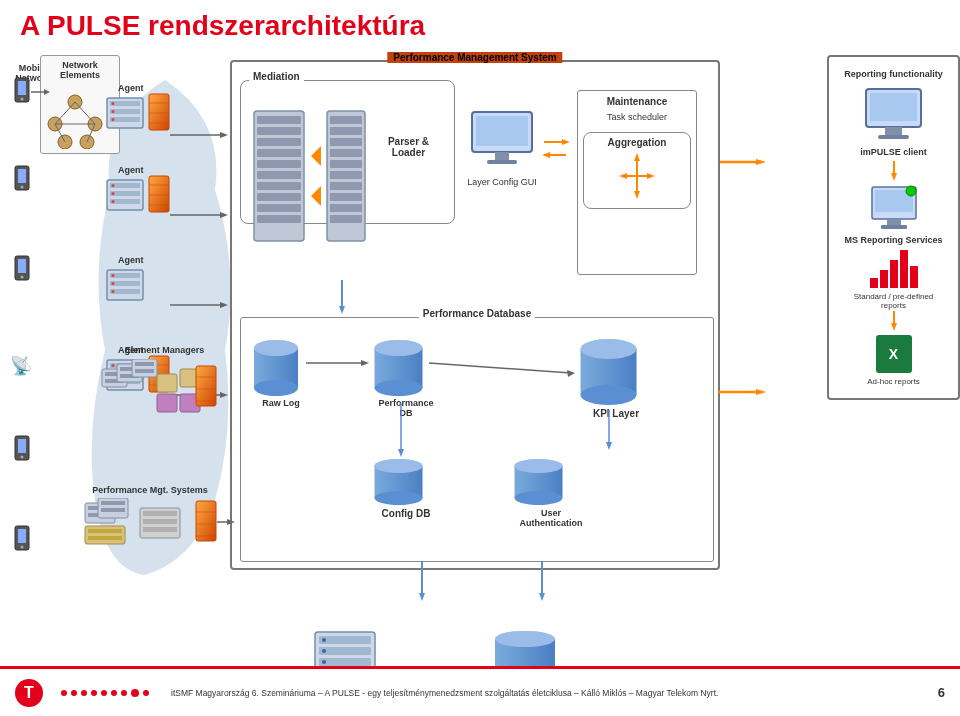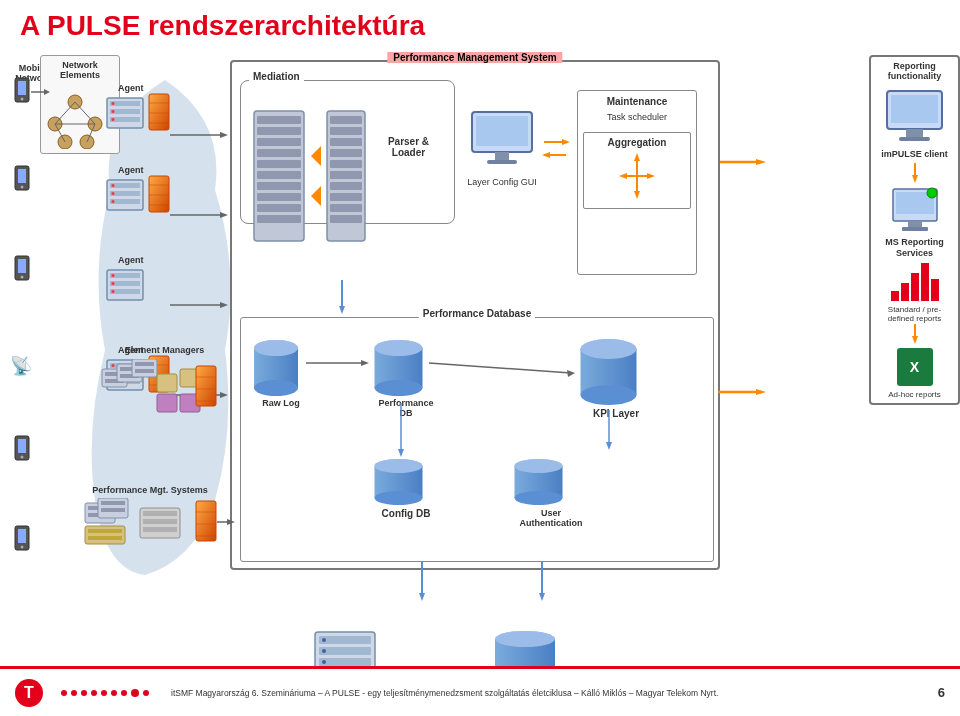--- a/index.html
+++ b/index.html
@@ -224,21 +224,21 @@
     <polygon points="50,127 58,130 50,133" fill="#666"></polygon>
 
     <line x1="0" y1="220" x2="55" y2="220" stroke="#666" stroke-width="1.5"></line>
     <polygon points="50,217 58,220 50,223" fill="#666"></polygon>
 
     <line x1="0" y1="310" x2="55" y2="310" stroke="#666" stroke-width="1.5"></line>
     <polygon points="50,307 58,310 50,313" fill="#666"></polygon>
   </svg>
 
   <div style="position:absolute;left:230px;top:5px;width:490px;height:510px;border:2px solid #777;border-radius:4px;">
-    <div style="position:absolute;top:-10px;left:50%;transform:translateX(-50%);background:#fca5a5;padding:0 6px;font-size:10px;font-weight:bold;white-space:nowrap;">Performance Management System</div>
+    <div style="position:absolute;top:-10px;left:50%;transform:translateX(-50%);background:#c2410c;padding:0 6px;font-size:10px;font-weight:bold;white-space:nowrap;">Performance Management System</div>
 
     <div style="position:absolute;left:8px;top:18px;width:215px;height:144px;border:1px solid #888;border-radius:8px;">
       <div style="position:absolute;top:-10px;left:8px;background:#fff;padding:0 4px;font-size:10px;font-weight:bold;color:#333;">Mediation</div>
 
       <div style="position:absolute;left:8px;top:20px;">
         <svg width="120" height="150" viewBox="0 0 120 150">
 
           <rect x="5" y="10" width="50" height="130" rx="3" fill="#c0c8d8" stroke="#8090a8" stroke-width="1.5"></rect>
           <rect x="8" y="15" width="44" height="8" rx="1" fill="#9098b0"></rect>
           <rect x="8" y="26" width="44" height="8" rx="1" fill="#9098b0"></rect>
@@ -291,21 +291,21 @@
         <polygon points="20,9 28,12 20,15" fill="#ff8800"></polygon>
 
         <line x1="2" y1="25" x2="24" y2="25" stroke="#ff8800" stroke-width="2"></line>
         <polygon points="8,22 0,25 8,28" fill="#ff8800"></polygon>
       </svg>
 
       <div style="position:absolute;left:110px;top:10px;width:120px;height:185px;border:1px solid #888;border-radius:3px;padding:5px;">
         <div style="font-size:10px;font-weight:bold;text-align:center;color:#333;margin-bottom:5px;">Maintenance</div>
         <div style="font-size:9px;text-align:center;color:#333;margin-bottom:10px;">Task scheduler</div>
 
-        <div style="border:1px solid #888;border-radius:2px;padding:4px;text-align:center;">
+        <div style="border:1px solid #888;border-radius:8px;padding:4px;text-align:center;">
           <div style="font-size:10px;font-weight:bold;color:#333;">Aggregation</div>
 
           <svg width="40" height="50" viewBox="0 0 40 50" style="margin:3px auto;display:block;">
 
             <line x1="20" y1="5" x2="20" y2="45" stroke="#ff8800" stroke-width="2"></line>
             <polygon points="17,10 20,2 23,10" fill="#ff8800"></polygon>
             <polygon points="17,40 20,48 23,40" fill="#ff8800"></polygon>
 
             <line x1="5" y1="25" x2="35" y2="25" stroke="#ff8800" stroke-width="2"></line>
             <polygon points="10,22 2,25 10,28" fill="#ff8800"></polygon>
@@ -531,21 +531,21 @@
       <defs>
           <linearGradient id="cyl-grad6" x1="0" y1="0" x2="1" y2="0">
             <stop offset="0%" stop-color="#7aabdc"></stop>
             <stop offset="100%" stop-color="#4a7fc4"></stop>
           </linearGradient>
         </defs>
     </svg>
     <div style="font-size:9px;font-weight:bold;color:#333;line-height:1.2;">GSA (Forecasting, profiling, statistical alarms)</div>
   </div>
 
-  <div style="position:absolute;right:0;top:0;width:91px;border:2px solid #777;border-radius:4px;padding:4px;text-align:center;">
+  <div style="position:absolute;right:0;top:0;width:133px;border:2px solid #777;border-radius:4px;padding:12px;text-align:center;">
     <div style="font-size:9px;font-weight:bold;color:#333;margin-bottom:8px;">Reporting functionality</div>
 
     <div style="margin-bottom:4px;">
       <svg width="65" height="60" viewBox="0 0 65 60" style="display:block;margin:0 auto;">
         <rect x="5" y="2" width="55" height="38" rx="3" fill="#c8daf5" stroke="#5570a0" stroke-width="2"></rect>
         <rect x="9" y="6" width="47" height="28" fill="#a8c8f0"></rect>
         <rect x="24" y="40" width="17" height="8" fill="#8090a8"></rect>
         <rect x="17" y="48" width="31" height="4" rx="2" fill="#7080a0"></rect>
       </svg>
       <div style="font-size:9px;font-weight:bold;color:#333;">imPULSE client</div>

